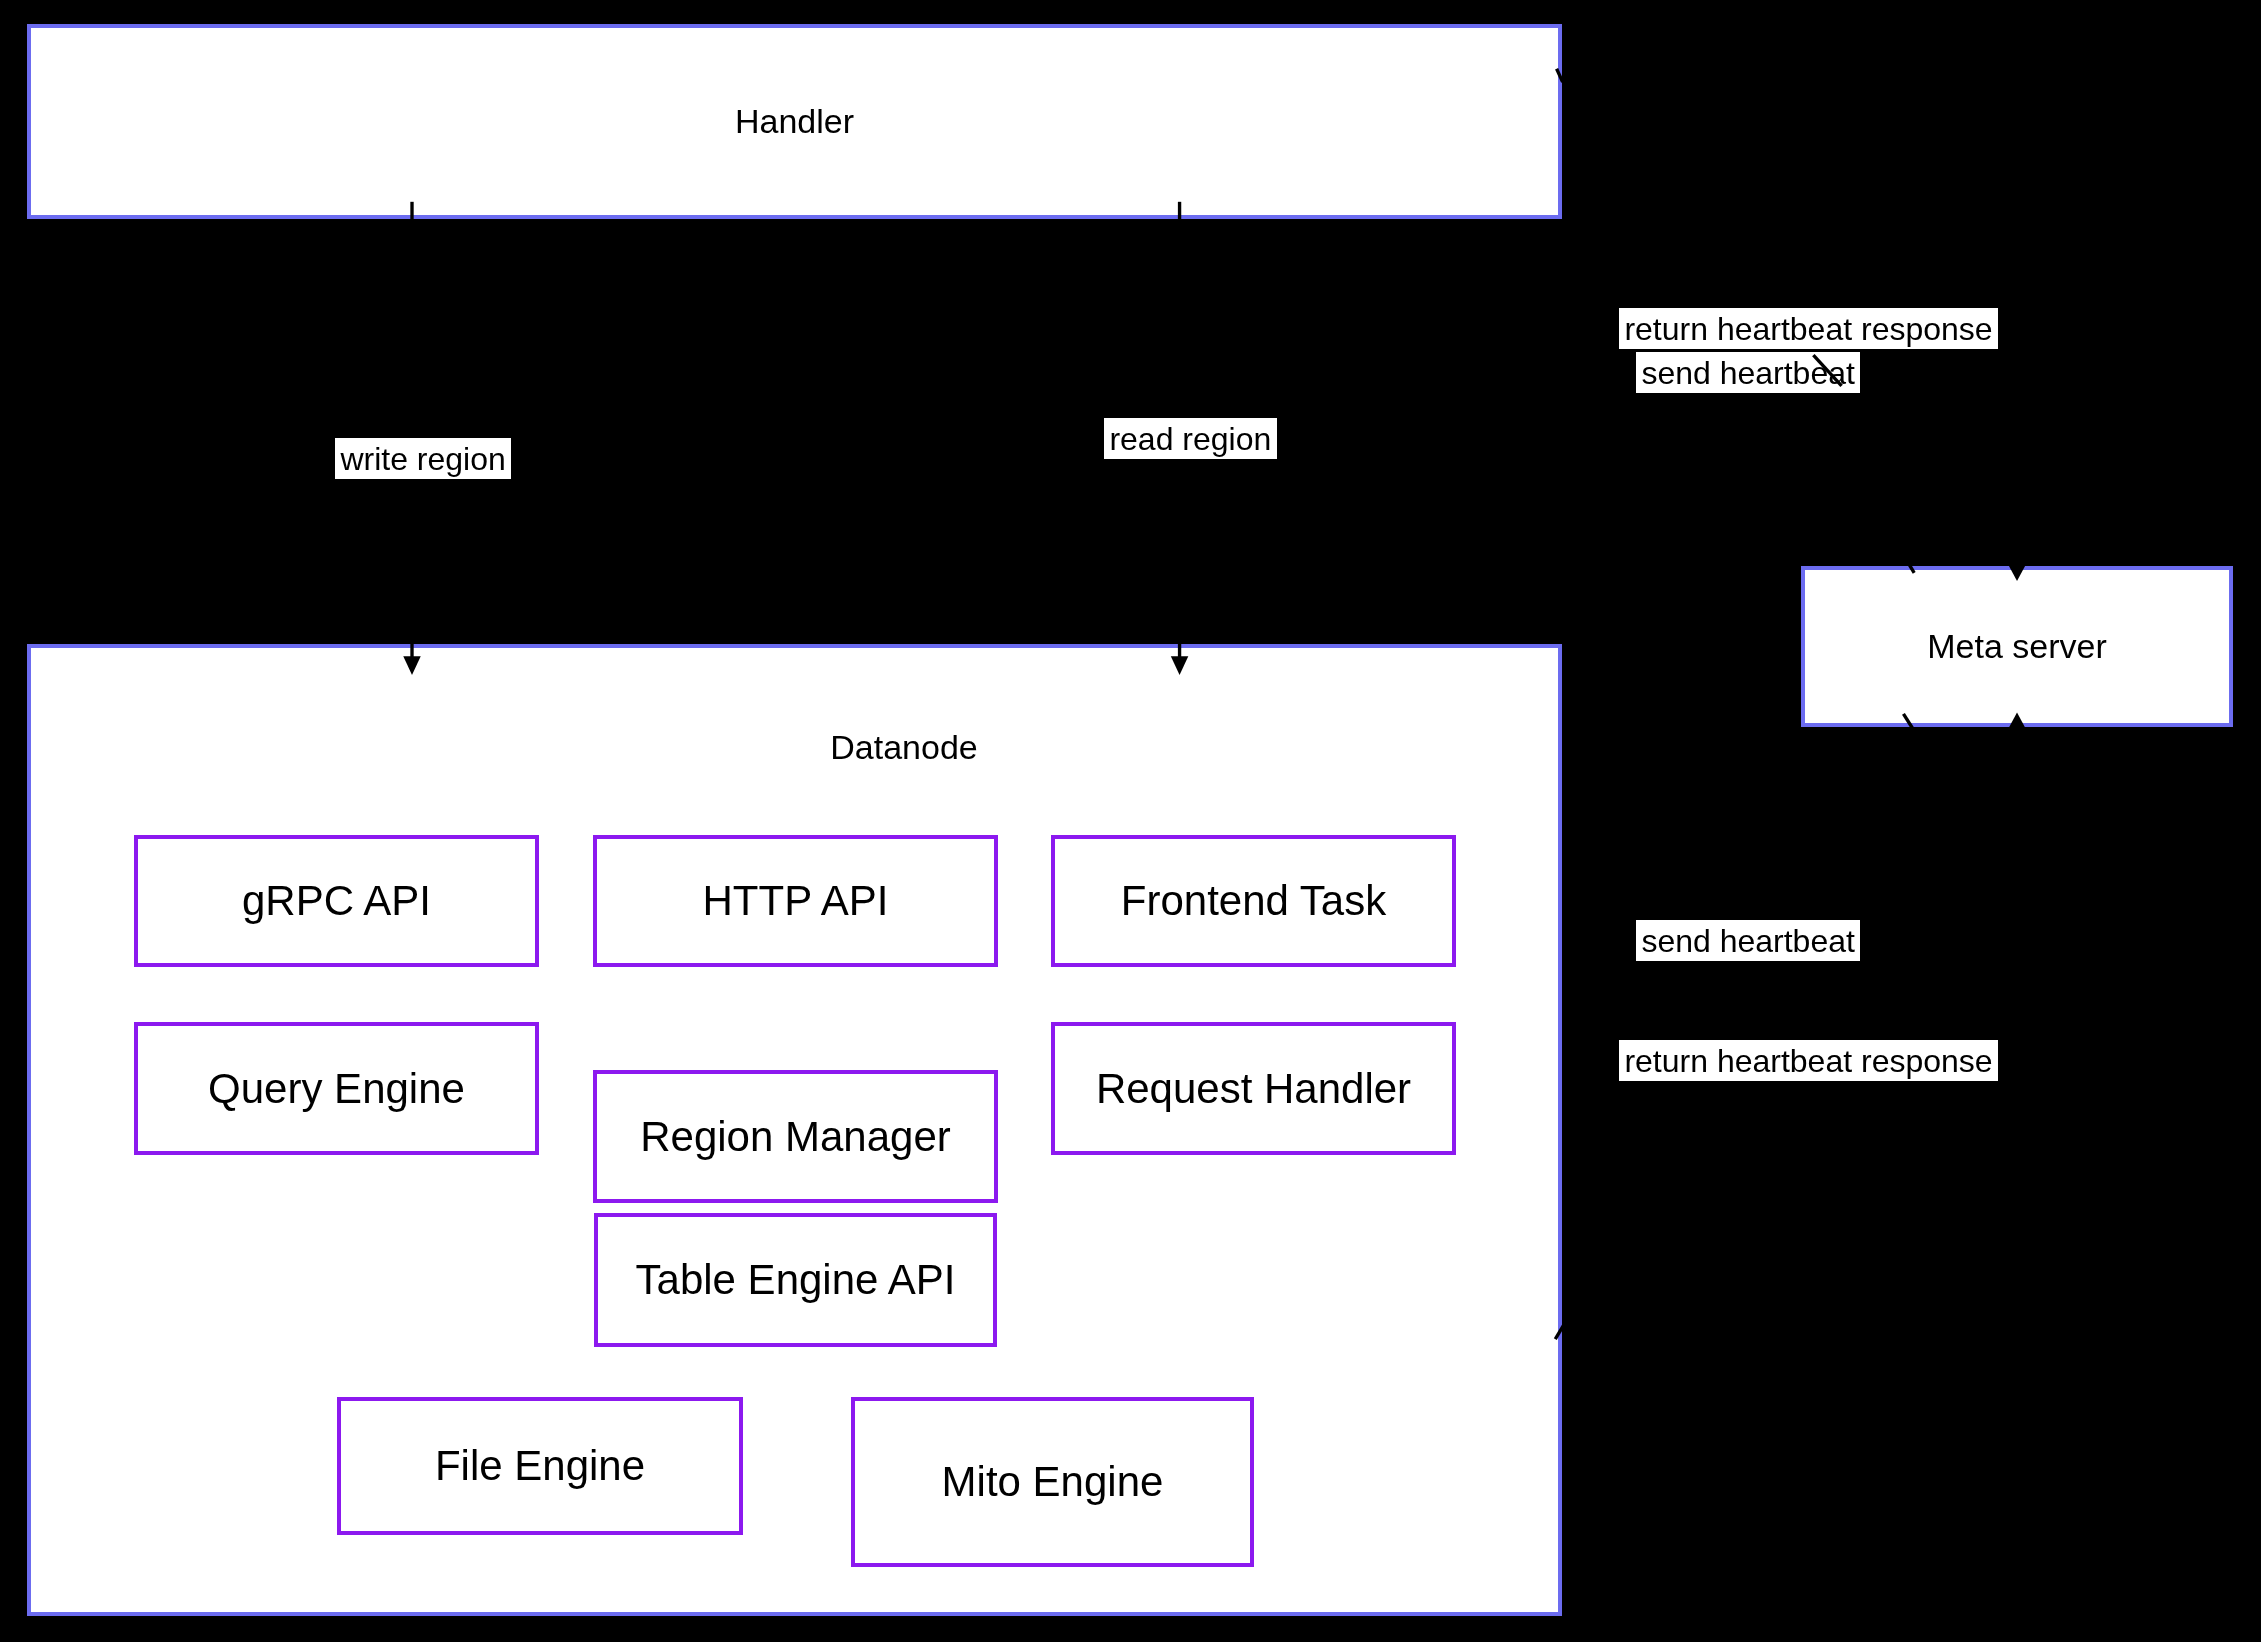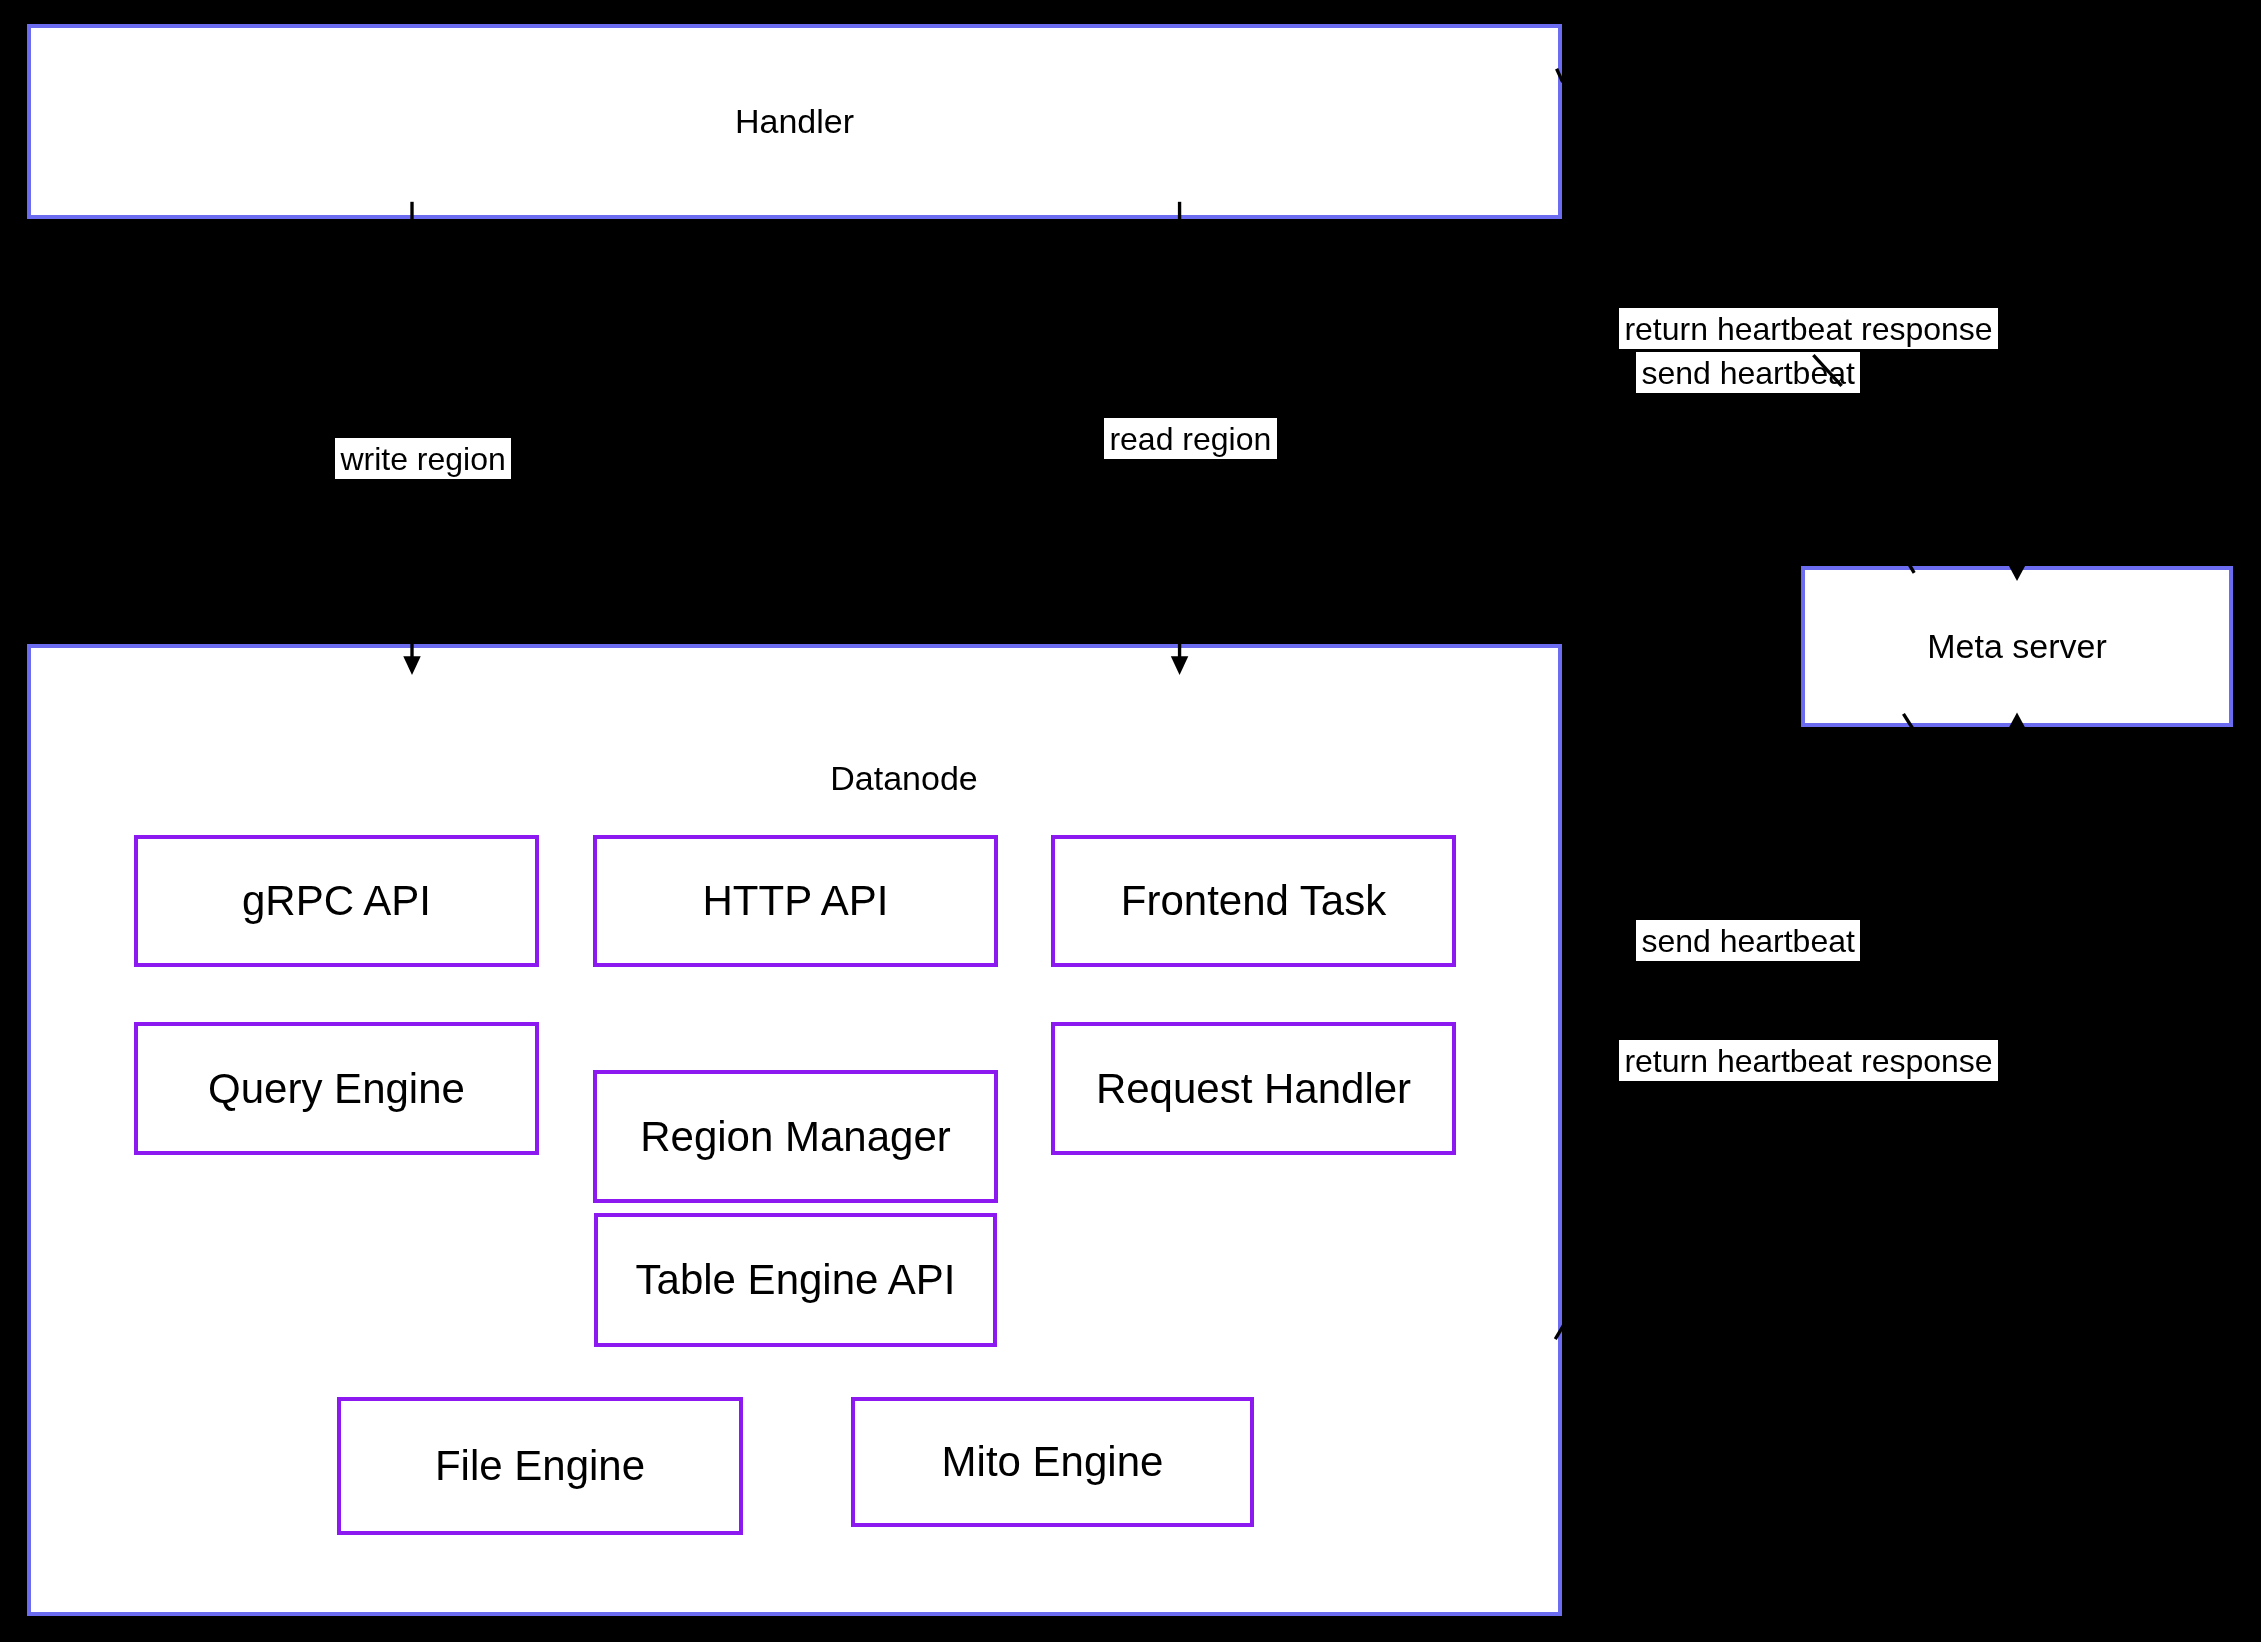--- a/index.html
+++ b/index.html
@@ -60,21 +60,21 @@
 
   <div class="outer-box" style="left:27px;top:24px;width:1535px;height:195px;">
     <span>Handler</span>
   </div>
 
   <div class="outer-box" style="left:1801px;top:566px;width:432px;height:161px;">
     <span>Meta server</span>
   </div>
 
   <div class="outer-box" style="left:27px;top:644px;width:1535px;height:972px;"></div>
-  <div class="box-title-top" style="left:27px;top:759px;width:1754px;">Datanode</div>
+  <div class="box-title-top" style="left:27px;top:728px;width:1754px;">Datanode</div>
 
   <div class="inner-box" style="left:134px;top:835px;width:405px;height:132px;">
     <span>gRPC API</span>
   </div>
   <div class="inner-box" style="left:593px;top:835px;width:405px;height:132px;">
     <span>HTTP API</span>
   </div>
   <div class="inner-box" style="left:1051px;top:835px;width:405px;height:132px;">
     <span>Frontend Task</span>
   </div>
@@ -89,21 +89,21 @@
     <span>Request Handler</span>
   </div>
 
   <div class="inner-box" style="left:594px;top:1213px;width:403px;height:134px;">
     <span>Table Engine API</span>
   </div>
 
   <div class="inner-box" style="left:337px;top:1397px;width:406px;height:138px;">
     <span>File Engine</span>
   </div>
-  <div class="inner-box" style="left:851px;top:1397px;width:403px;height:130px;">
+  <div class="inner-box" style="left:851px;top:1397px;width:403px;height:170px;">
     <span>Mito Engine</span>
   </div>
 
   <div class="edge-label" style="left:335px;top:438px;">write region</div>
   <div class="edge-label" style="left:1104px;top:418px;">read region</div>
   <div class="edge-label" style="left:1619px;top:308px;">return heartbeat response</div>
   <div class="edge-label" style="left:1636px;top:352px;">send heartbeat</div>
   <div class="edge-label" style="left:1636px;top:920px;">send heartbeat</div>
   <div class="edge-label" style="left:1619px;top:1040px;">return heartbeat response</div>
 

